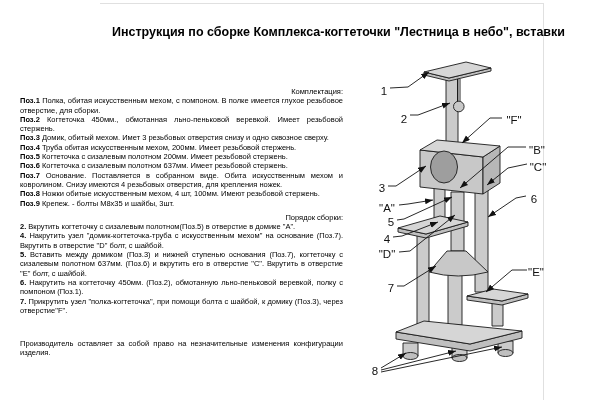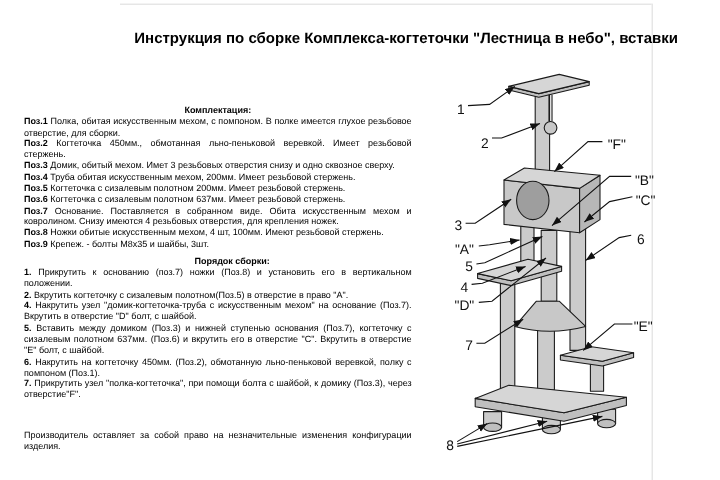--- a/index.html
+++ b/index.html
@@ -12,21 +12,21 @@
   .fold-h{position:absolute;left:100px;top:3px;width:443px;height:1px;background:#e0e0e0;}
   .title{
     position:absolute;left:20px;top:25px;width:545px;text-align:right;
     font-weight:bold;font-size:12.5px;line-height:15px;color:#000;
   }
   .text-col{
     position:absolute;left:20px;top:87px;width:323px;
     font-size:7.5px;line-height:9.3px;color:#000;
   }
   .text-col p{margin:0;text-align:justify;}
-  .text-col p.head{font-weight:bold;text-align:center;}
+  .text-col p.head{font-weight:normal;text-align:right;}
   .text-col p.head.gap{margin-top:5px;margin-left:24px;}
   .text-col p.note{margin-top:24px;}
   .diagram{position:absolute;left:340px;top:55px;width:260px;height:345px;}
   svg text{font-family:"Liberation Sans","DejaVu Sans",sans-serif;font-size:11.5px;fill:#111;}
   svg .part{stroke:#1a1a1a;stroke-width:0.9;stroke-linejoin:round;}
   svg .top{fill:#d6d6d6;}
   svg .front{fill:#c8c8c8;}
   svg .side{fill:#b7b7b7;}
   svg .band{fill:#bfbfbf;}
   svg .pole{fill:#cbcbcb;}
@@ -49,22 +49,21 @@
   <p><b>Поз.2</b> <span>Когтеточка 450мм., обмотанная льно-пеньковой веревкой. Имеет резьбовой стержень.</span></p>
   <p><b>Поз.3</b> <span>Домик, обитый мехом. Имет 3 резьбовых отверстия снизу и одно сквозное сверху.</span></p>
   <p><b>Поз.4</b> <span>Труба обитая искусственным мехом, 200мм. Имеет резьбовой стержень.</span></p>
   <p><b>Поз.5</b> <span>Когтеточка с сизалевым полотном 200мм. Имеет резьбовой стержень.</span></p>
   <p><b>Поз.6</b> <span>Когтеточка с сизалевым полотном 637мм. Имеет резьбовой стержень.</span></p>
   <p><b>Поз.7</b> <span>Основание. Поставляется в собранном виде. Обита искусственным мехом и ковролином. Снизу имеются 4 резьбовых отверстия, для крепления ножек.</span></p>
   <p><b>Поз.8</b> <span>Ножки обитые искусственным мехом, 4 шт, 100мм. Имеют резьбовой стержень.</span></p>
   <p><b>Поз.9</b> <span>Крепеж. - болты М8х35 и шайбы, 3шт.</span></p>
 
   <p class="head gap">Порядок сборки:</p>
-  <p><b>1.</b> <span>Прикрутить к основанию (поз.7) ножки (Поз.8) и установить его в вертикальном положении.</span></p>
-  <p><b>2.</b> <span>Вкрутить когтеточку с сизалевым полотном(Поз.5) в отверстие в право "А".</span></p>
+  <p><b>2.</b> <span>Вкрутить когтеточку с сизалевым полотном(Поз.5) в отверстие в домике "А".</span></p>
   <p><b>4.</b> <span>Накрутить узел "домик-когтеточка-труба с искусственным мехом" на основание (Поз.7). Вкрутить в отверстие "D" болт, с шайбой.</span></p>
   <p><b>5.</b> <span>Вставить между домиком (Поз.3) и нижней ступенью основания (Поз.7), когтеточку с сизалевым полотном 637мм. (Поз.6) и вкрутить его в отверстие "С". Вкрутить в отверстие "Е" болт, с шайбой.</span></p>
   <p><b>6.</b> <span>Накрутить на когтеточку 450мм. (Поз.2), обмотанную льно-пеньковой веревкой, полку с помпоном (Поз.1).</span></p>
   <p><b>7.</b> <span>Прикрутить узел "полка-когтеточка", при помощи болта с шайбой, к домику (Поз.3), через отверстие"F".</span></p>
 
   <p class="note">Производитель оставляет за собой право на незначительные изменения конфигурации изделия.</p>
 </div>
 
 <svg class="diagram" viewBox="0 0 260 345" width="260" height="345" xmlns="http://www.w3.org/2000/svg">
   <defs>

